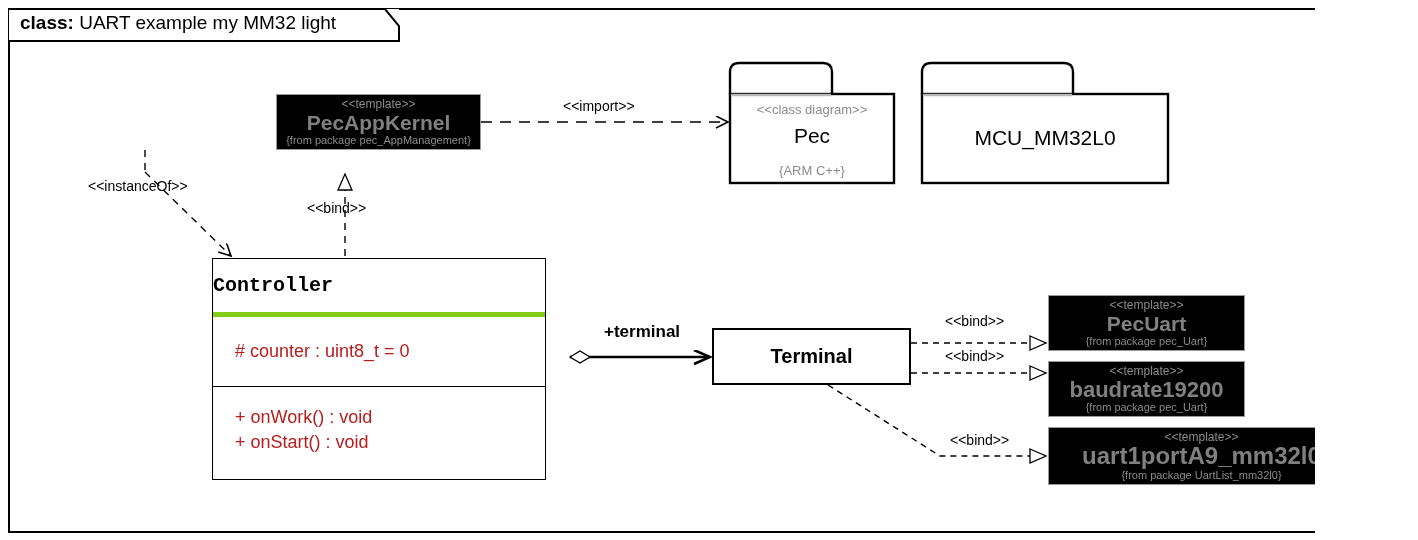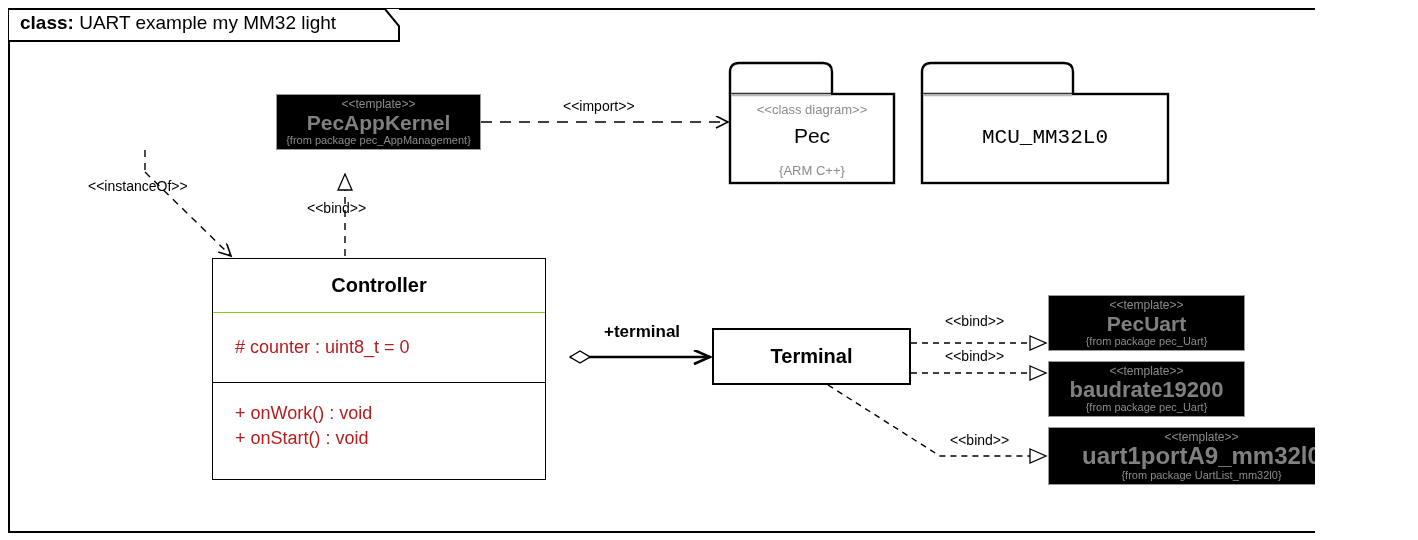--- a/index.html
+++ b/index.html
@@ -73,24 +73,24 @@
     color: #000;
   }
 
   
   #cls-controller {
     left: 212px; top: 258px; width: 334px; height: 222px;
     border-width: 1px;
   }
   #cls-controller .name-comp {
     height: 53px;
-    border-bottom: 1px solid #84cc16;
+    border-bottom: 5px solid #84cc16;
     display: flex;
     align-items: center;
-    justify-content: center;
+    font-family: Liberation Mono, monospace;
   }
   #cls-controller .attr-comp {
     height: 69px;
     border-bottom: 1px solid #000;
     display: flex;
     align-items: center;
     padding-left: 22px;
   }
   #cls-controller .op-comp {
     padding-left: 22px;
@@ -274,21 +274,21 @@
     <svg width="168" height="125">
       <path d="M 2,34 L 2,12 Q 2,3 11,3 L 95,3 Q 104,3 104,12 L 104,34" fill="#ffffff" stroke="#000" stroke-width="2.4"></path>
       <rect x="2" y="34" width="164" height="89" fill="#ffffff" stroke="#000" stroke-width="2.4"></rect>
       <line x1="3" y1="35" x2="103" y2="35" stroke="#b8b8b8" stroke-width="2.4"></line>
     </svg>
     <div class="pkg-text pkg-stereo" style="top:42px;">&lt;&lt;class diagram&gt;&gt;</div>
     <div class="pkg-text pkg-name" style="top:64px;">Pec</div>
     <div class="pkg-text pkg-note" style="top:103px;">{ARM C++}</div>
   </div>
 
-  <div class="pkg" id="pkg-mcu" style="left:920px; top:60px; width:250px; height:125px;font-family:Liberation Mono, monospace;">
+  <div class="pkg" id="pkg-mcu" style="left:920px; top:60px; width:250px; height:125px;">
     <svg width="250" height="125">
       <path d="M 2,34 L 2,12 Q 2,3 11,3 L 144,3 Q 153,3 153,12 L 153,34" fill="#ffffff" stroke="#000" stroke-width="2.4"></path>
       <rect x="2" y="34" width="246" height="89" fill="#ffffff" stroke="#000" stroke-width="2.4"></rect>
       <line x1="3" y1="35" x2="152" y2="35" stroke="#b8b8b8" stroke-width="2.4"></line>
     </svg>
     <div class="pkg-text pkg-name" style="top:66px;">MCU_MM32L0</div>
   </div>
 
   <div class="cls-box" id="cls-controller">
     <div class="name-comp">

